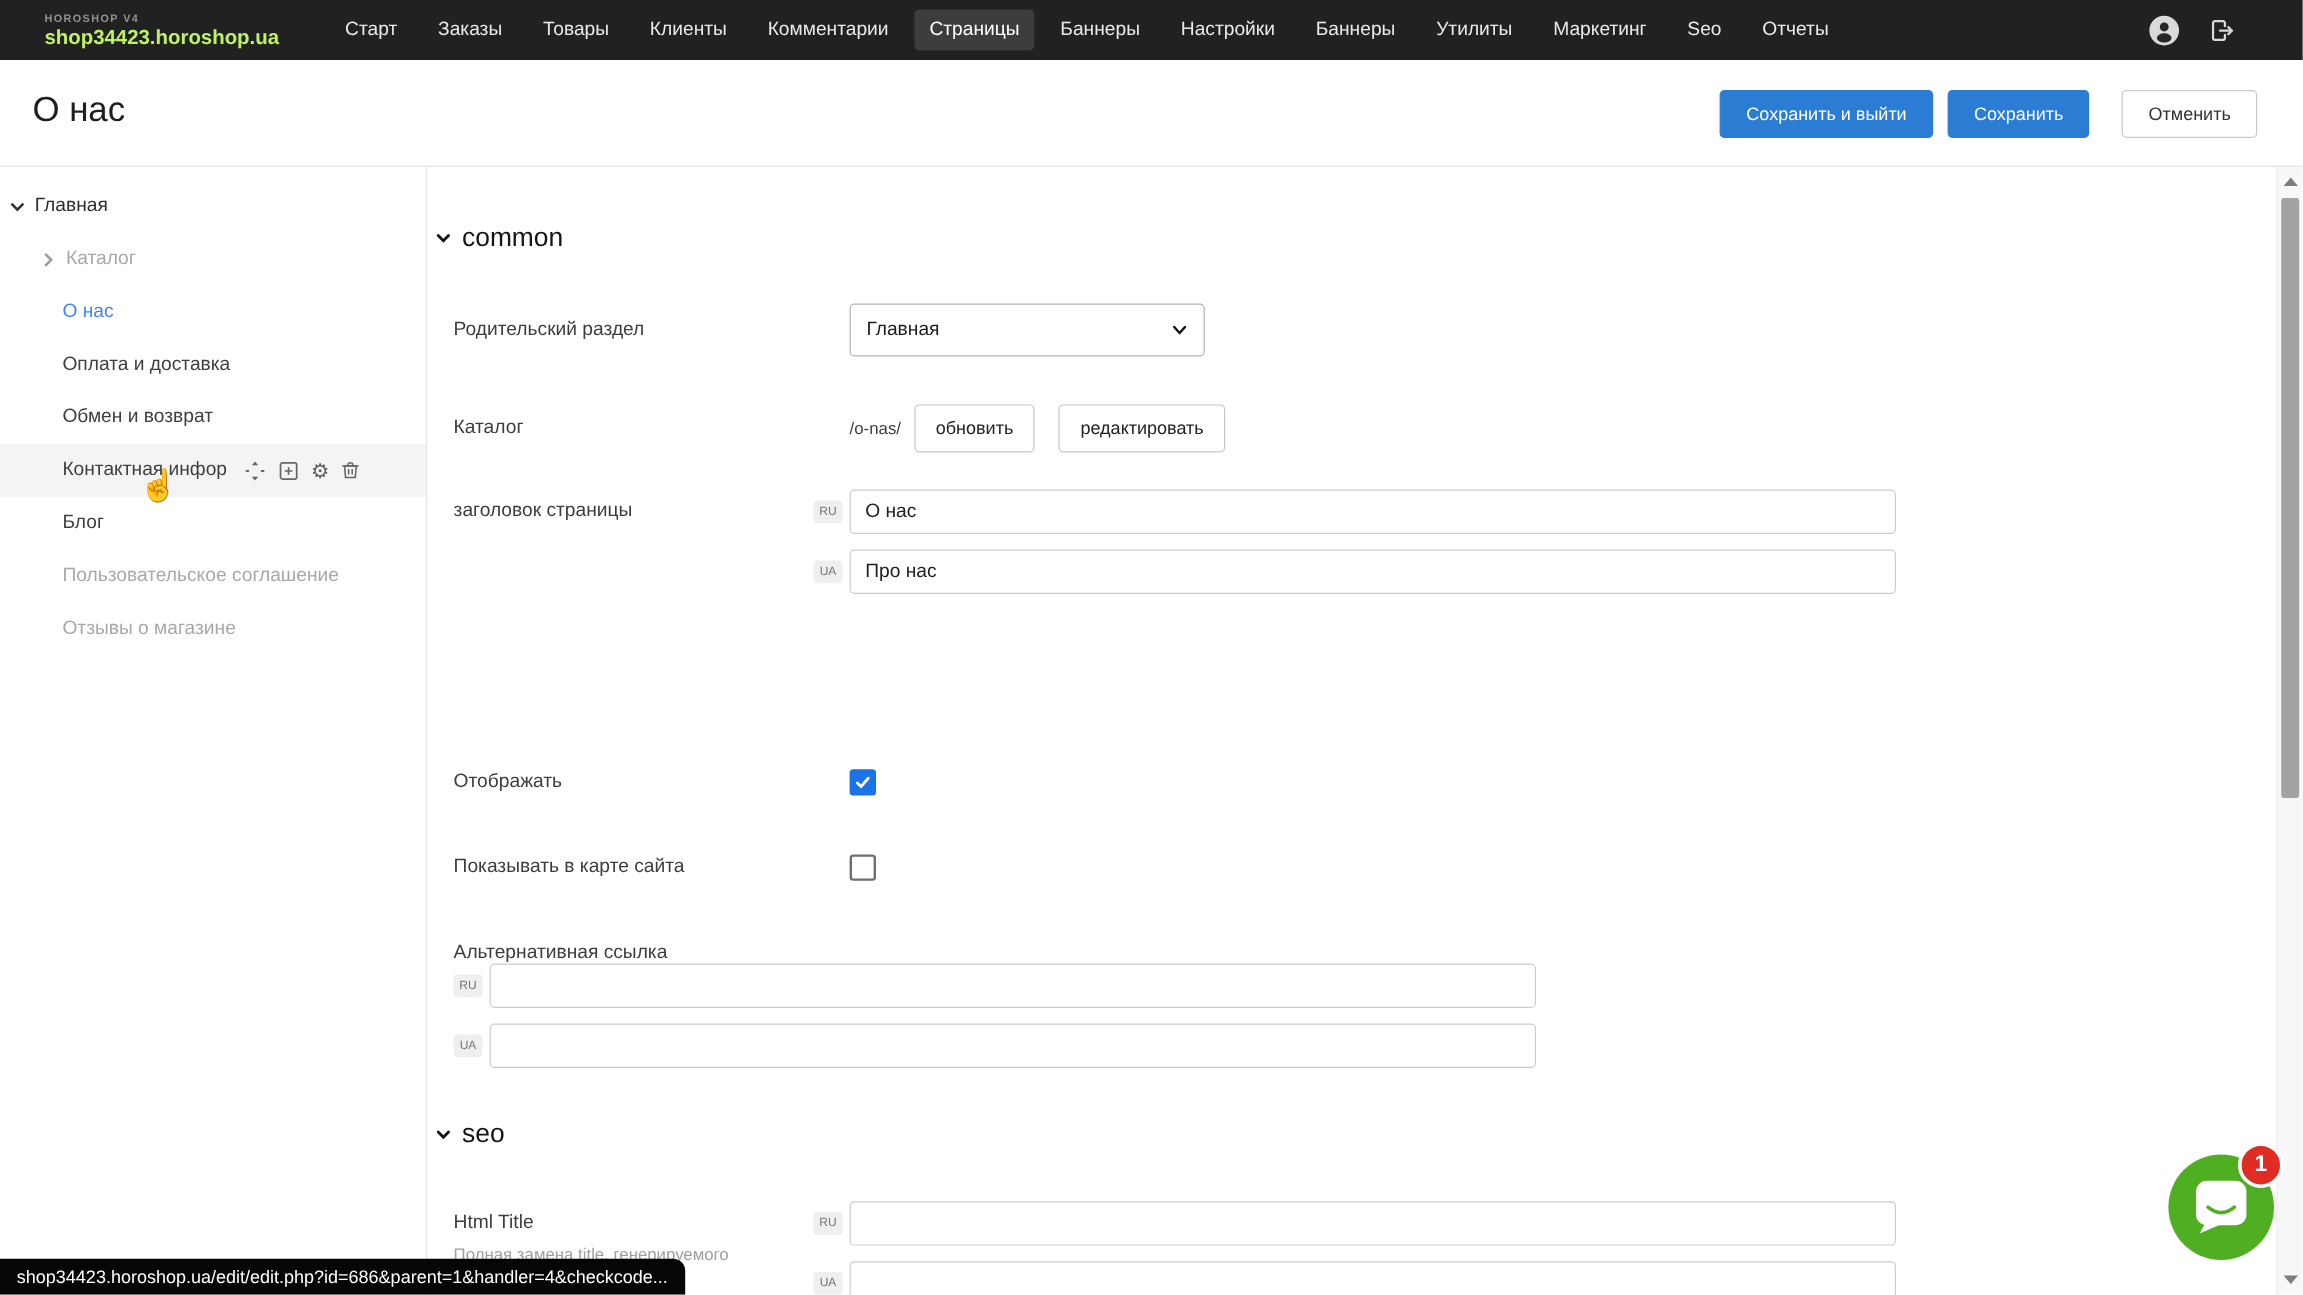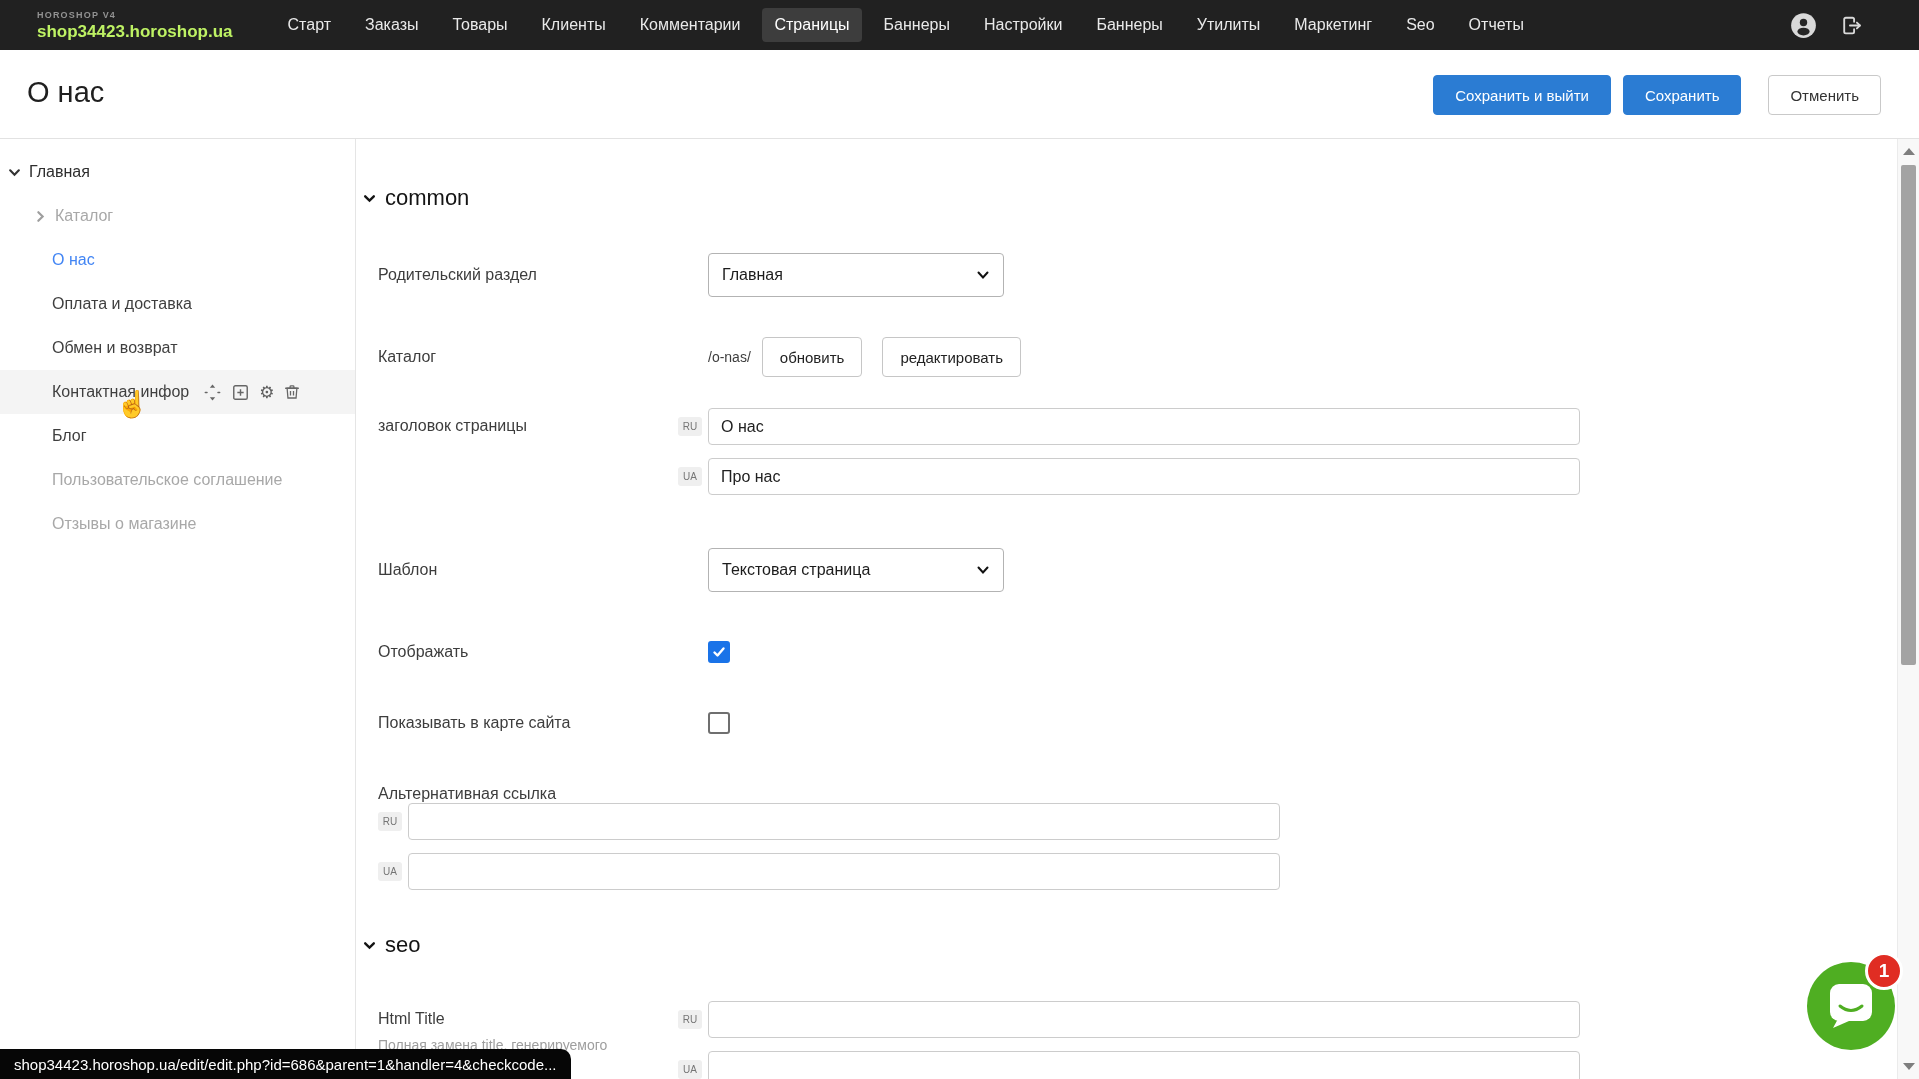--- a/index.html
+++ b/index.html
@@ -257,29 +257,20 @@
         <span class="lang">RU</span>
         <input class="input" value="О нас" style="">
       </div>
       <div class="pair">
         <span class="lang">UA</span>
         <input class="input" value="Про нас" style="">
       </div>
     </div>
   </div>
 
-  <div class="row r-template">
-    <div class="label">Шаблон</div>
-    <div class="select value-solo">
-      <span>Текстовая страница</span>
-      <svg width="14" height="14" viewBox="0 0 14 14" fill="none" stroke="#111" stroke-width="2" stroke-linecap="round">
-          <polyline points="2.5,4.5 7,9.5 11.5,4.5"></polyline>
-        </svg>
-    </div>
-  </div>
 
   <div class="row r-sitemap">
     <div class="label">Показывать в карте сайта</div>
     <div class="checkbox value-solo"></div>
   </div>
 
   <div class="row r-display">
     <div class="label">Отображать</div>
     <div class="checkbox checked value-solo">
       <svg width="14" height="14" viewBox="0 0 14 14" fill="none" stroke="#fff" stroke-width="2.4" stroke-linecap="round" stroke-linejoin="round">

